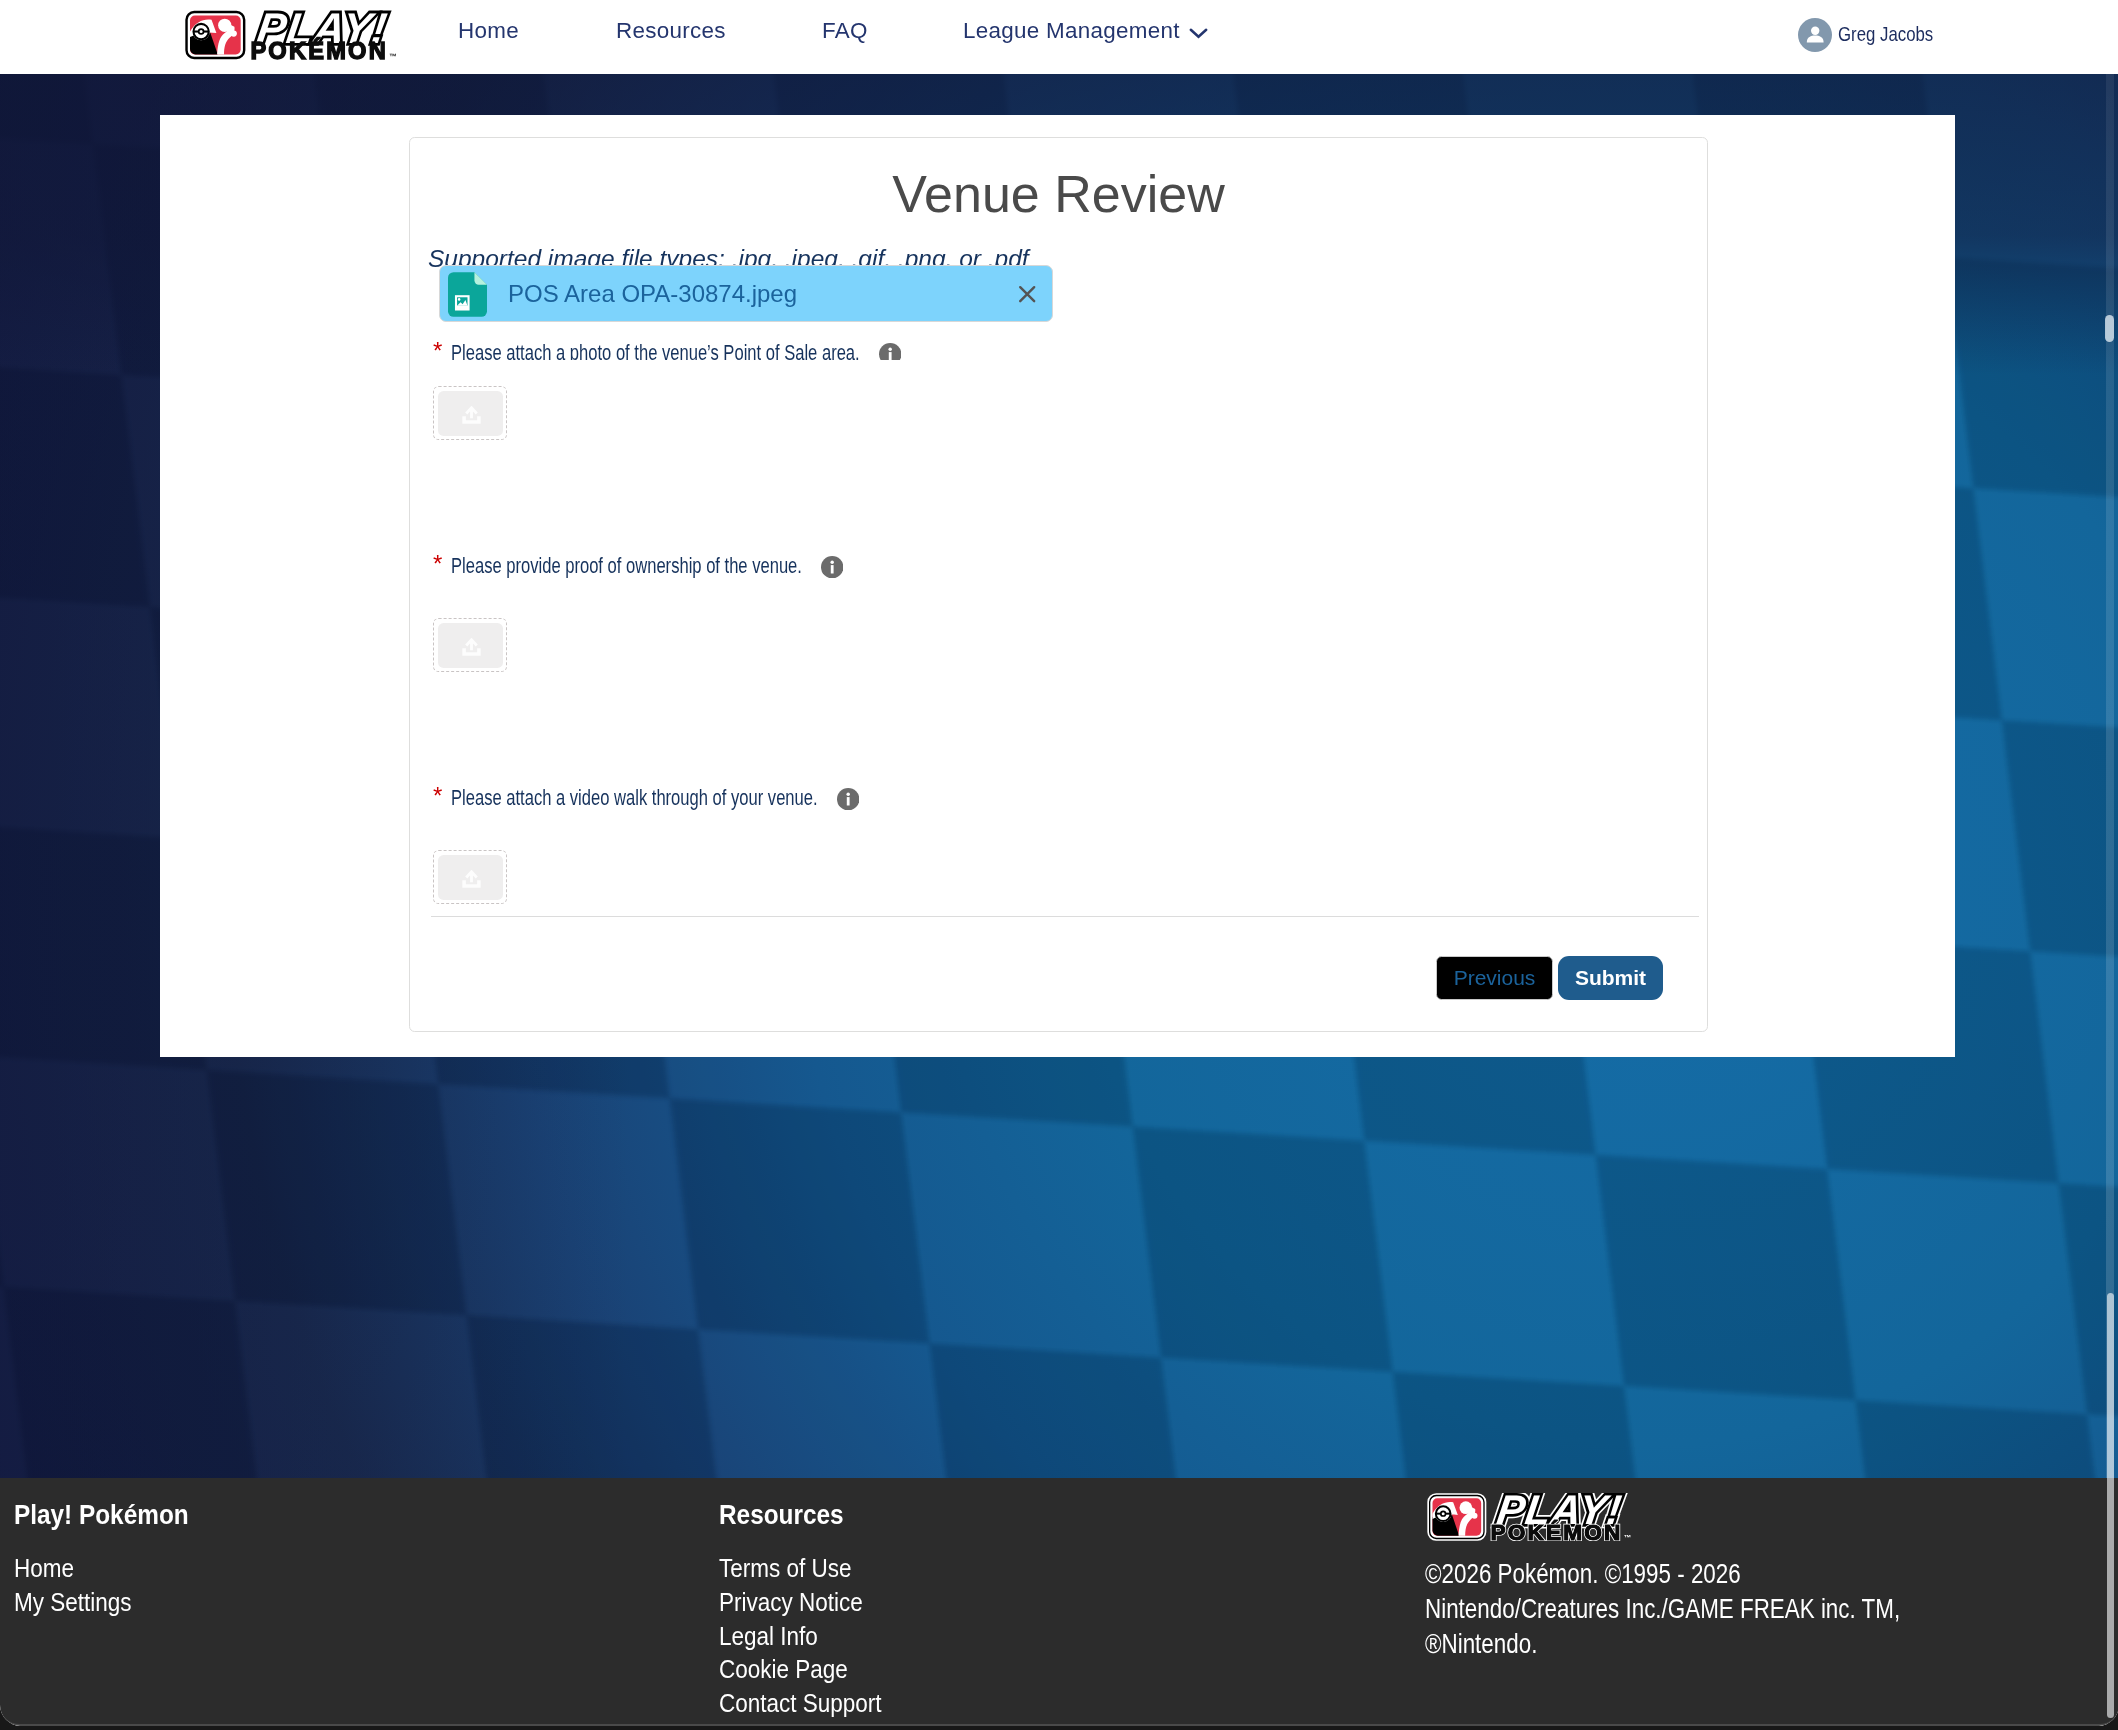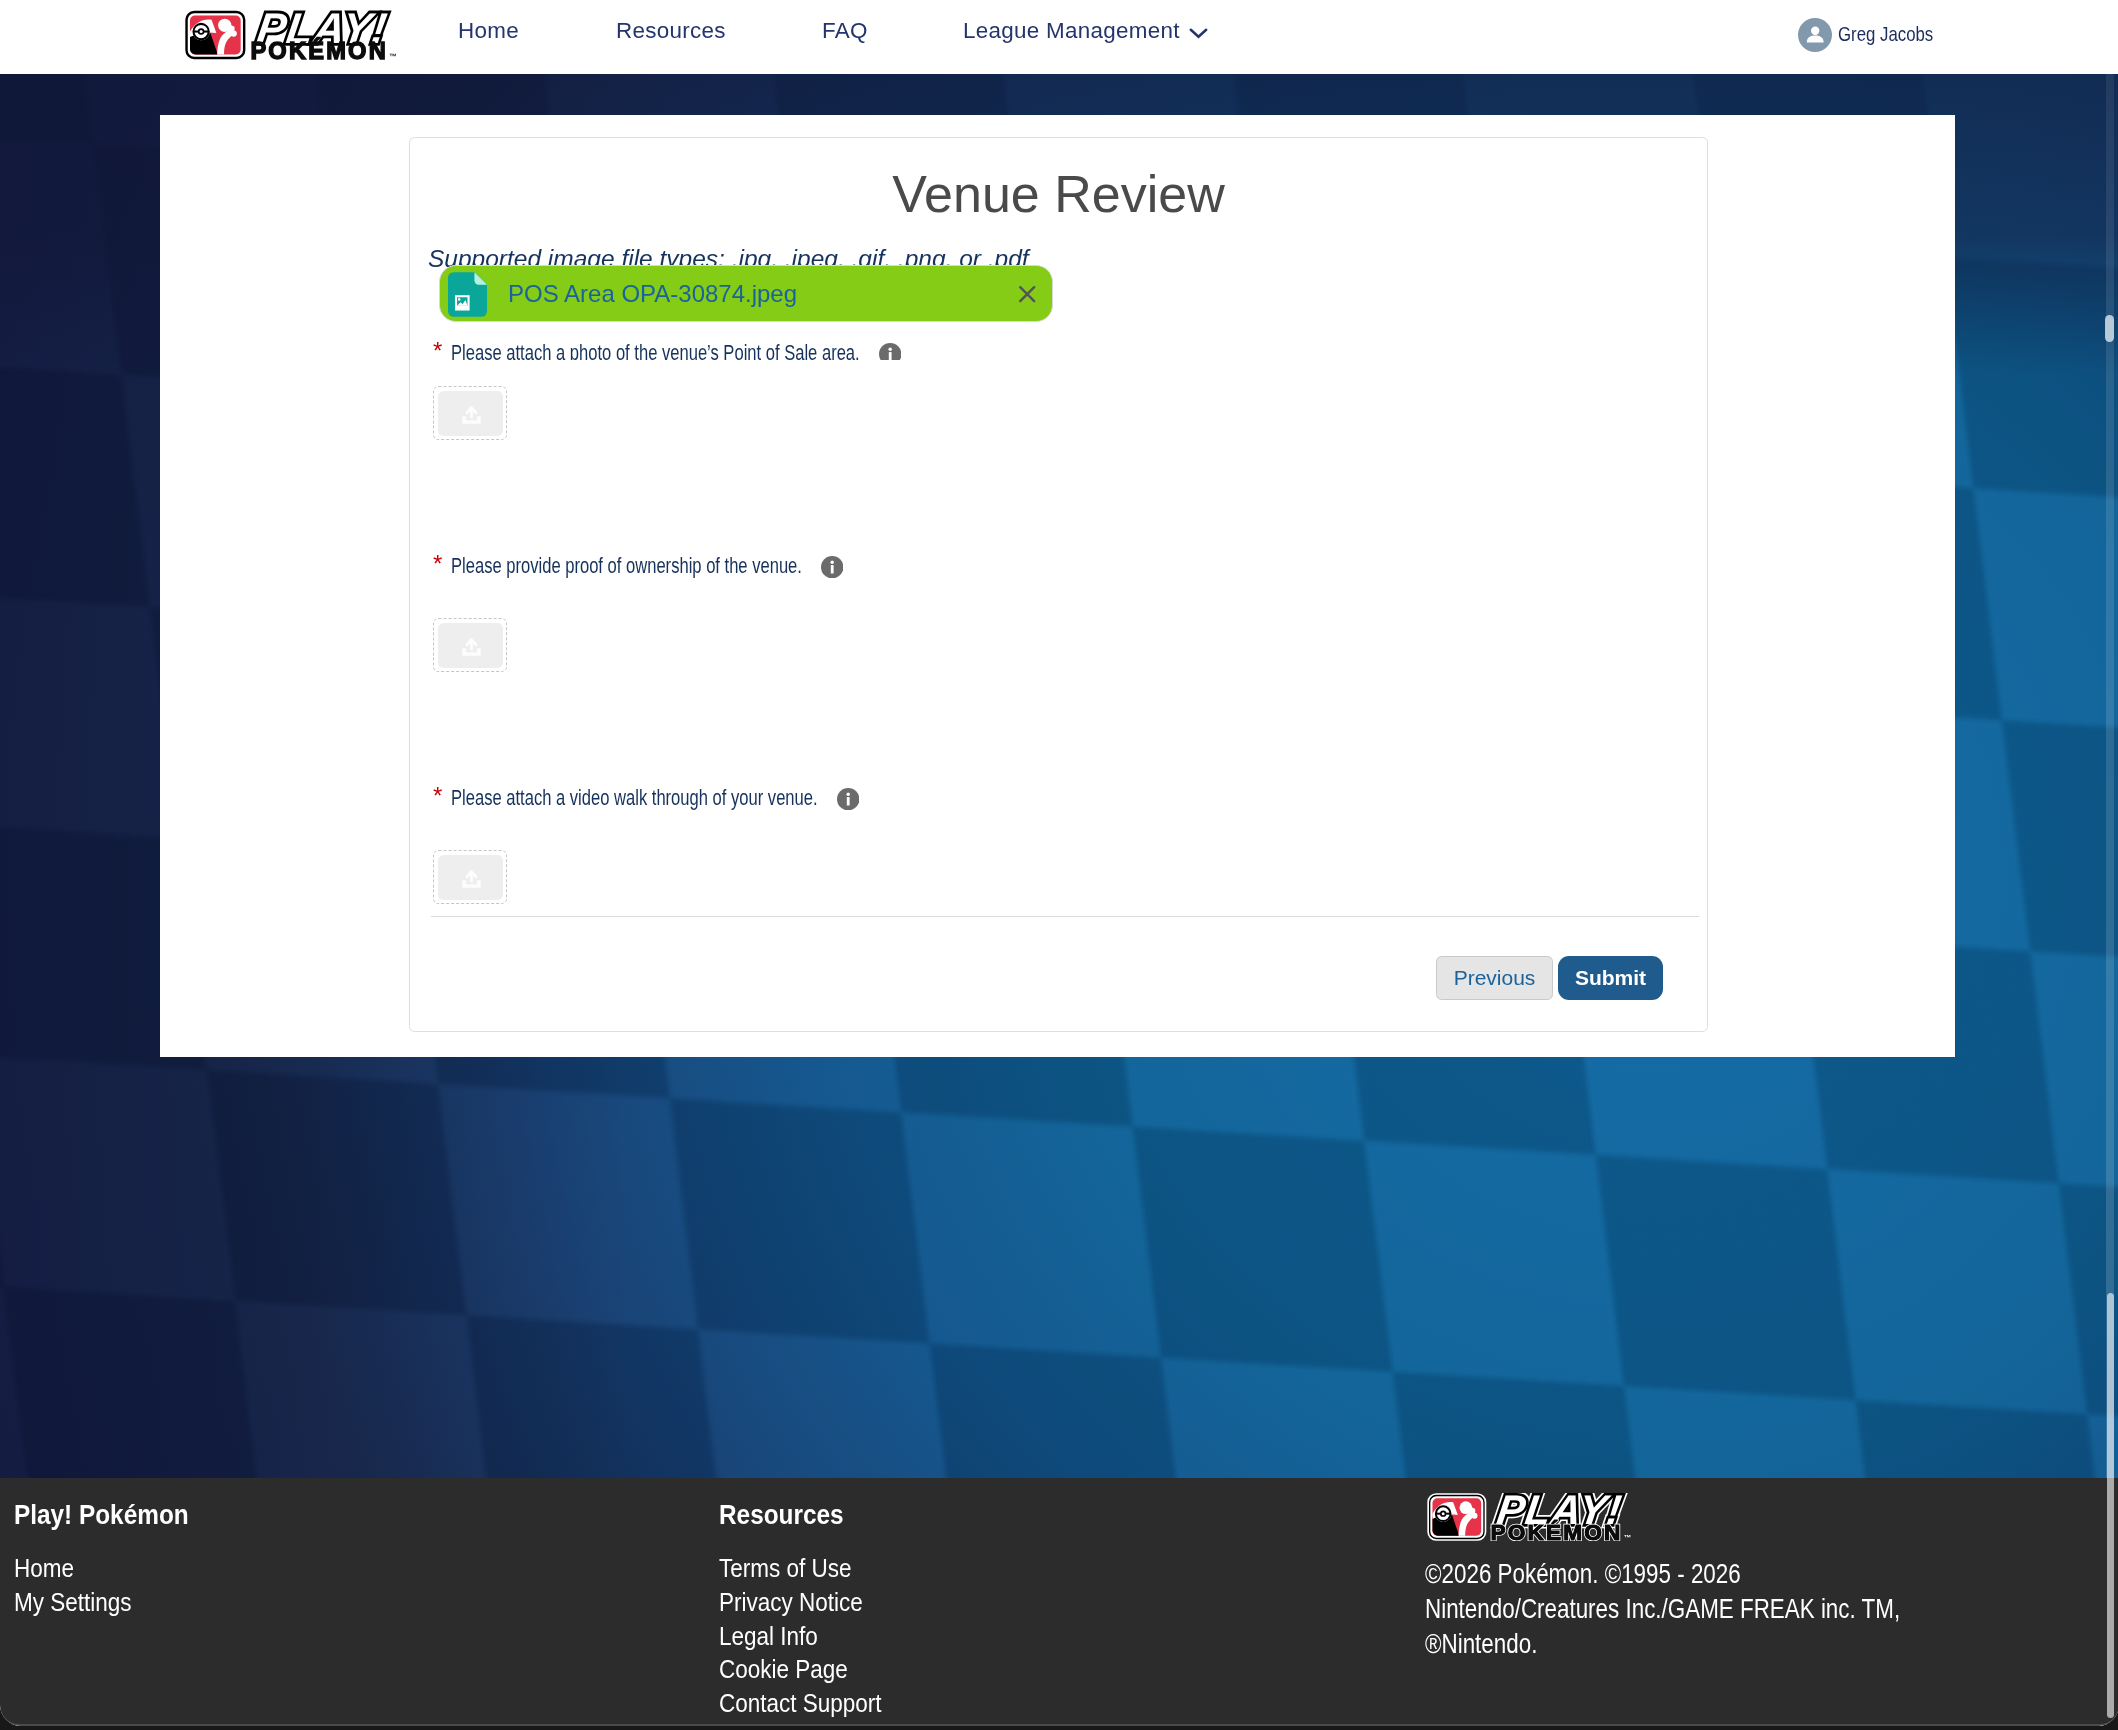--- a/index.html
+++ b/index.html
@@ -17,32 +17,32 @@
 
 #header { position:absolute; left:0; top:0; width:2119px; height:74px; background:#fff; }
 .nav { position:absolute; top:20.3px; font-size:22.4px; line-height:22.4px; color:#24356e; letter-spacing:0.3px; }
 #avatar { position:absolute; left:1798px; top:17.5px; width:34px; height:34px; border-radius:50%; background:#8298ad; }
 #uname { position:absolute; left:1838px; top:22.4px; font-size:21px; color:#1c2c5e; transform:scaleX(0.8); transform-origin:left; }
 
 #white { position:absolute; left:160px; top:115px; width:1795px; height:942px; background:#fff; }
 #card { position:absolute; left:409px; top:137px; width:1299px; height:895px; background:#fff; border:1.4px solid #dededd; border-radius:5.6px; }
 #title { position:absolute; left:409px; top:168px; width:1299px; text-align:center; font-size:52px; line-height:52px; color:#4a4a4a; }
 #note { position:absolute; left:428px; top:245px; font-size:24.5px; font-style:italic; color:#16335d; z-index:1; }
-.tile { position:absolute; left:439px; width:614px; height:57px; background:#84cc16; border:1.4px solid #d8d8d8; border-radius:17px; z-index:2; }
+.tile { position:absolute; left:439px; width:614px; height:57px; background:#7dd3fc; border:1.4px solid #d8d8d8; border-radius:7px; z-index:2; }
 .fname { position:absolute; left:68px; top:50%; transform:translateY(-50%); font-size:24px; color:#1b639c; white-space:nowrap; }
 .ticon { position:absolute; left:8.4px; top:5.6px; }
 .xbtn { position:absolute; left:576px; top:17px; }
 .lbl { position:absolute; left:433px; font-size:22.4px; line-height:22.4px; color:#16325c; white-space:nowrap; z-index:1; }
 .lbl .ast { color:#cc0000; font-size:24px; margin-right:8.4px; vertical-align:0.7px; }
 .lbl .txt { display:inline-block; transform:scaleX(0.74); transform-origin:left; }
 .lbl svg.info { position:absolute; top:2.8px; }
 .upl { position:absolute; left:433px; width:74px; height:54px; border:1.4px dashed #c9c4c4; border-radius:5.6px; z-index:1; }
 .upl .inner { position:absolute; left:3.5px; top:3.5px; right:3.5px; bottom:3.5px; background:#efeeee; border-radius:5.6px; }
 #divider { position:absolute; left:431px; top:916px; width:1268px; height:1.4px; background:#dcdcdc; z-index:1; }
-#prevbtn { position:absolute; left:1436px; top:956px; width:117px; height:44px; background:#e5e5e5; border:1.4px solid #c9c9c9; border-radius:5.6px; color:#1b639c; font-size:21px; text-align:center; line-height:41px; }
+#prevbtn { position:absolute; left:1436px; top:956px; width:117px; height:44px; background:#000000; border:1.4px solid #c9c9c9; border-radius:5.6px; color:#1b639c; font-size:21px; text-align:center; line-height:41px; }
 #subbtn { position:absolute; left:1558px; top:956px; width:105px; height:44px; background:#1f5c8d; border-radius:11px; color:#fff; font-size:21px; text-align:center; line-height:44px;font-weight:bold; }
 
 #footer { position:absolute; left:0; top:1478px; width:2119px; height:248px; background:#2c2c2c; border-radius:0 0 19.6px 19.6px; border-bottom:2.1px solid #4a4a4a; }
 .fhead { position:absolute; top:1499px; font-size:28px; font-weight:bold; color:#fff; transform:scaleX(0.87); transform-origin:left; }
 .flink { position:absolute; font-size:25px; color:#fff; transform:scaleX(0.9); transform-origin:left; }
 .fcopy { position:absolute; left:1425px; font-size:28px; color:#fff; transform:scaleX(0.8); transform-origin:left; }
 
 #sbtrack { position:absolute; left:2106px; top:74px; width:7.7px; height:1404px; background:linear-gradient(180deg, rgba(255,255,255,0.07) 0px, rgba(255,255,255,0.10) 210px, rgba(255,255,255,0.13) 631px, rgba(255,255,255,0.16) 1404px); }
 #sbbar { position:absolute; left:2107px; top:1293px; width:7px; height:425px; background:rgba(248,250,252,0.62); border-radius:4.2px; }
 #sbthumb { position:absolute; left:2105px; top:315px; width:9px; height:27px; background:rgba(240,247,252,0.72); border-radius:4.9px; }

